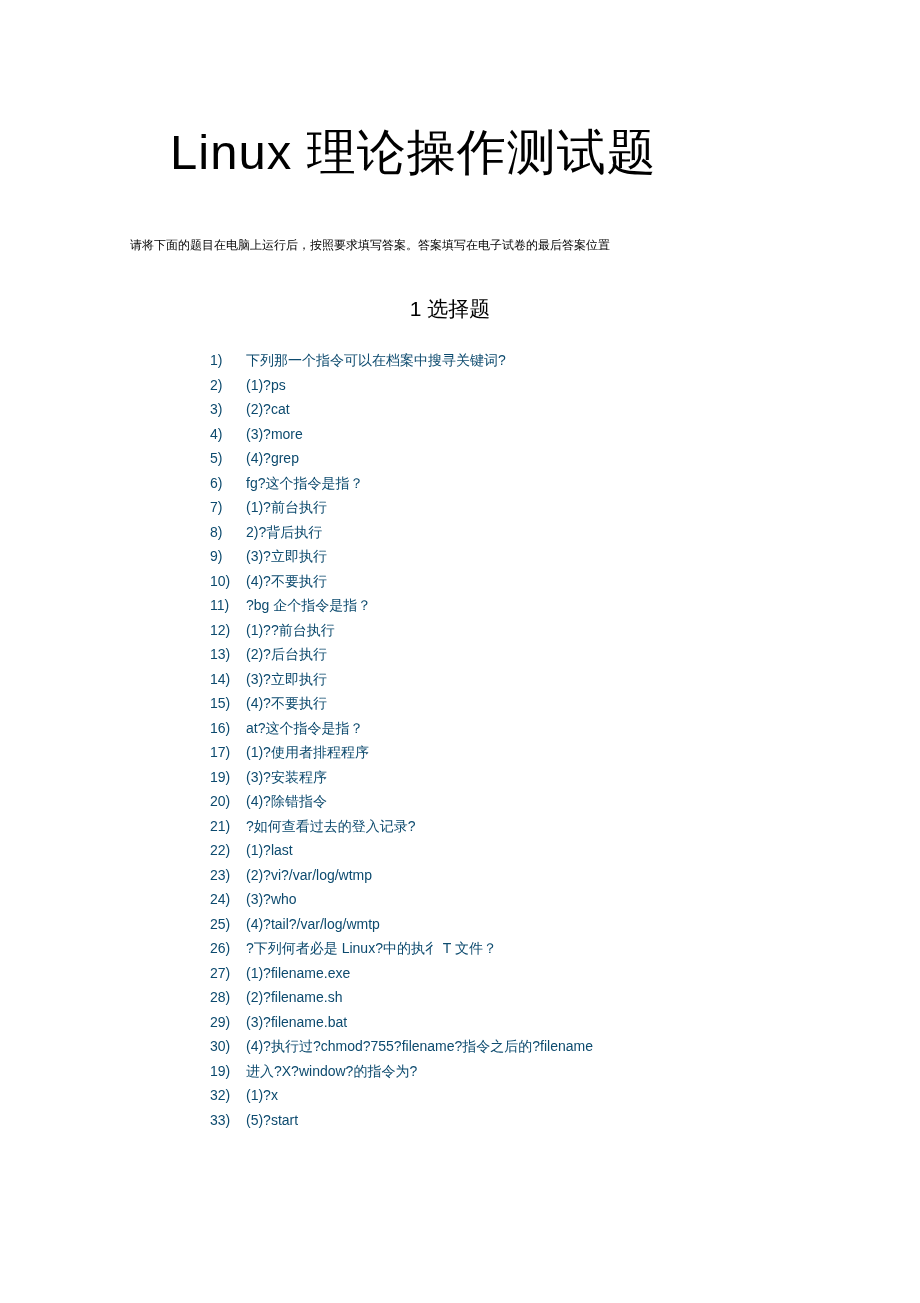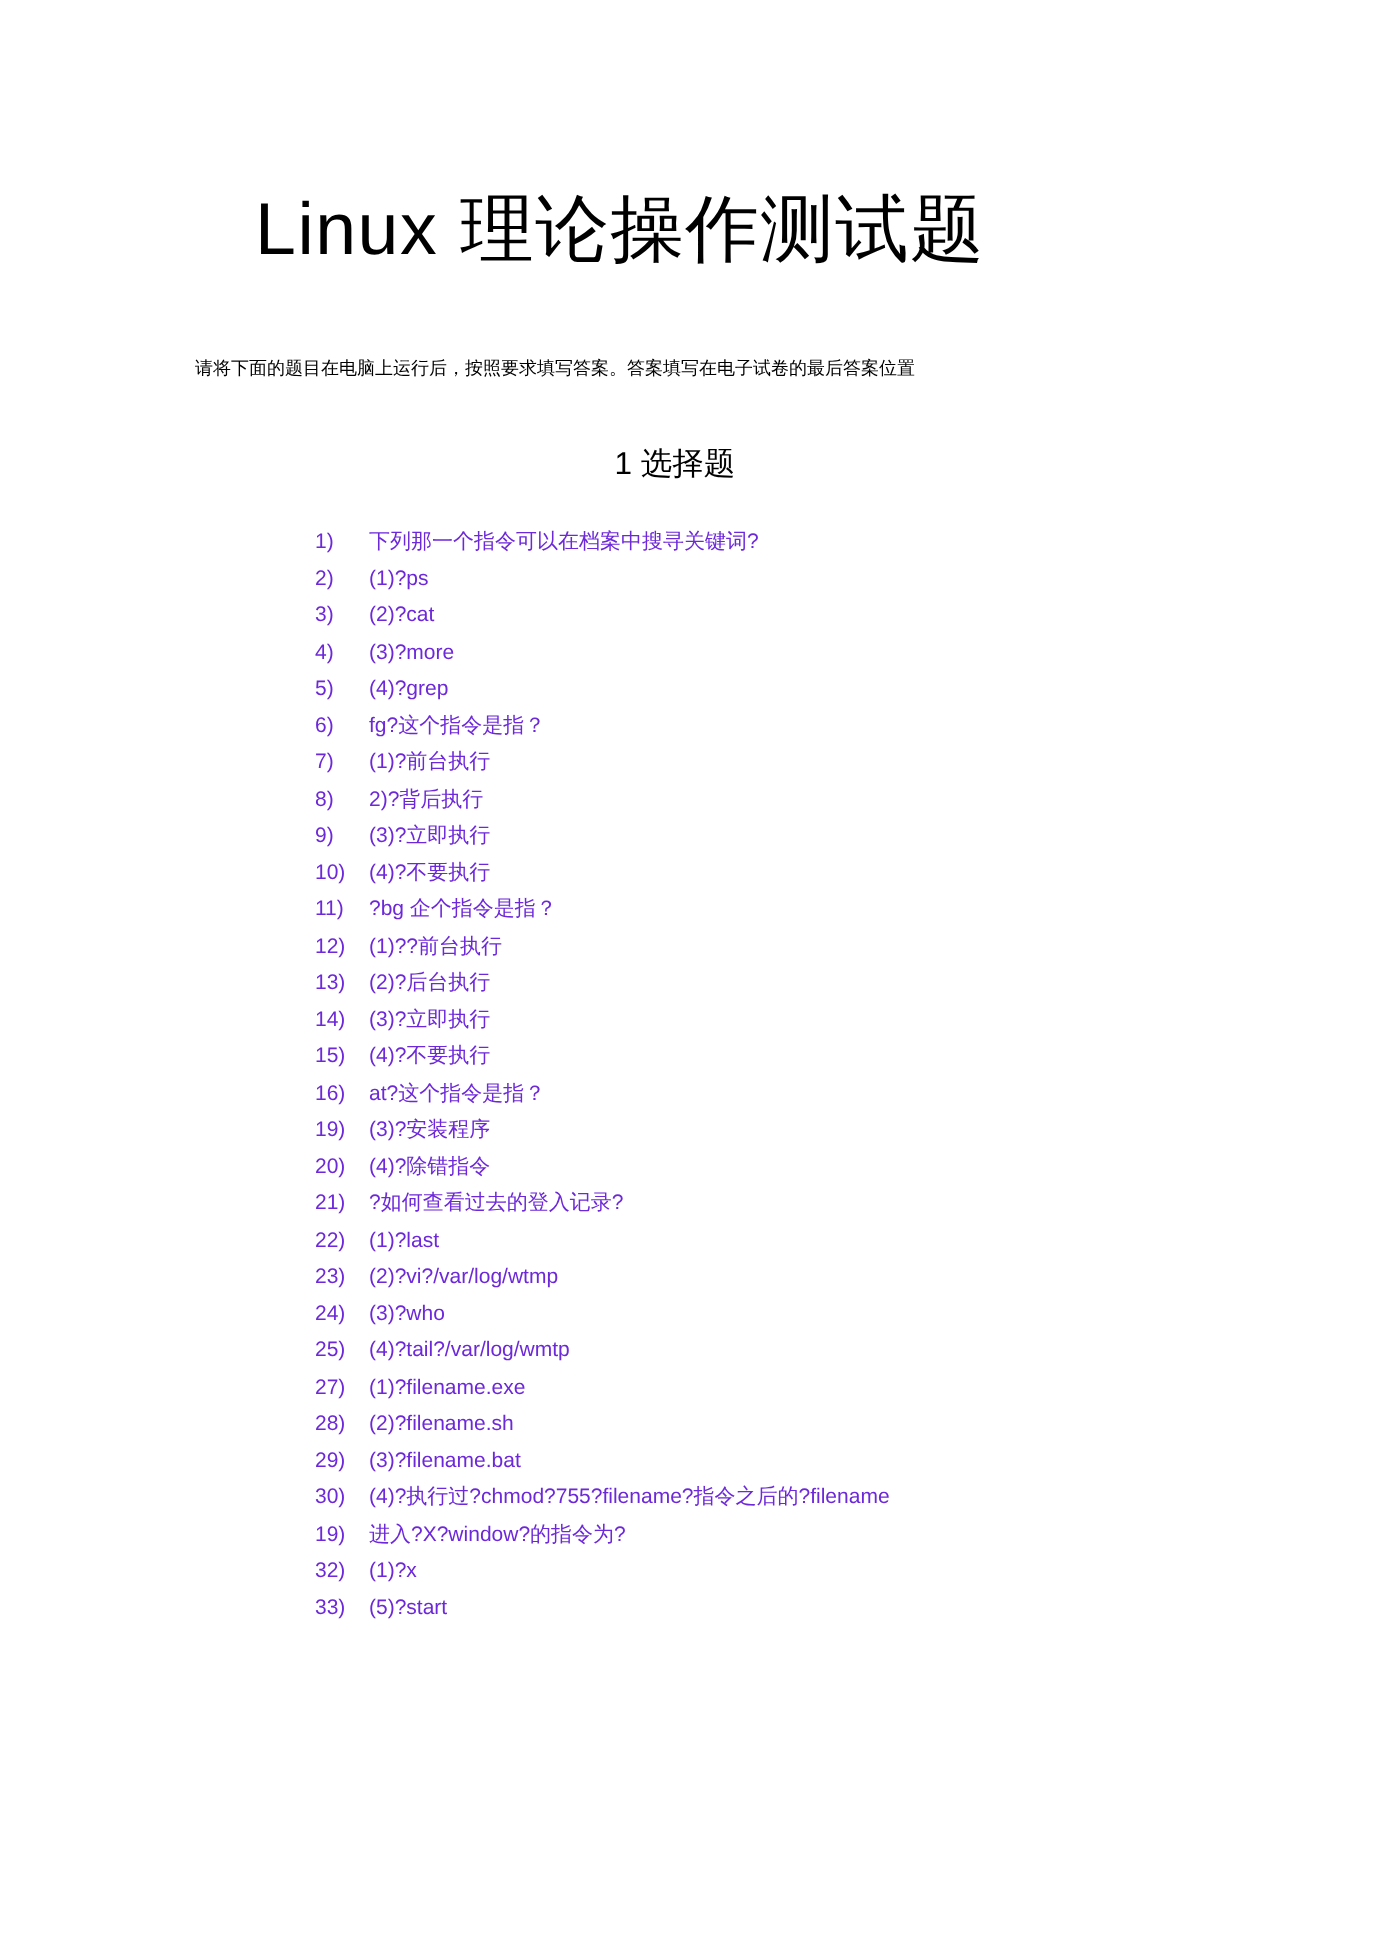--- a/index.html
+++ b/index.html
@@ -32,21 +32,21 @@
   }
   ol.main-list {
     list-style: none;
     margin: 0;
     padding: 0 0 0 80px;
   }
   ol.main-list li {
     font-size: 14px;
     line-height: 1.75;
     position: relative;
-    color: #6d28d9;
+    color: #0c4a6e;
   }
   ol.main-list li .num {
     display: inline-block;
     min-width: 26px;
     text-align: left;
   }
   ol.main-list li .num::after {
     content: ")";
   }
   ol.main-list li .sp {
@@ -75,27 +75,29 @@
       <li><span class="num">7</span><span class="sp"></span><span>(1)?前台执行</span></li>
       <li><span class="num">8</span><span class="sp"></span><span>2)?背后执行</span></li>
       <li><span class="num">9</span><span class="sp"></span><span>(3)?立即执行</span></li>
       <li><span class="num">10</span><span class="sp"></span><span>(4)?不要执行</span></li>
       <li><span class="num">11</span><span class="sp"></span><span>?bg 企个指令是指？</span></li>
       <li><span class="num">12</span><span class="sp"></span><span>(1)??前台执行</span></li>
       <li><span class="num">13</span><span class="sp"></span><span>(2)?后台执行</span></li>
       <li><span class="num">14</span><span class="sp"></span><span>(3)?立即执行</span></li>
       <li><span class="num">15</span><span class="sp"></span><span>(4)?不要执行</span></li>
       <li><span class="num">16</span><span class="sp"></span><span>at?这个指令是指？</span></li>
+      <li><span class="num">17</span><span class="sp"></span><span>(1)?使用者排程程序</span></li>
       <li><span class="num">19</span><span class="sp"></span><span>(3)?安装程序</span></li>
       <li><span class="num">20</span><span class="sp"></span><span>(4)?除错指令</span></li>
       <li><span class="num">21</span><span class="sp"></span><span>?如何查看过去的登入记录?</span></li>
       <li><span class="num">22</span><span class="sp"></span><span>(1)?last</span></li>
       <li><span class="num">23</span><span class="sp"></span><span>(2)?vi?/var/log/wtmp</span></li>
       <li><span class="num">24</span><span class="sp"></span><span>(3)?who</span></li>
       <li><span class="num">25</span><span class="sp"></span><span>(4)?tail?/var/log/wmtp</span></li>
+      <li><span class="num">26</span><span class="sp"></span><span>?下列何者必是 Linux?中的执彳 T 文件？</span></li>
       <li><span class="num">27</span><span class="sp"></span><span>(1)?filename.exe</span></li>
       <li><span class="num">28</span><span class="sp"></span><span>(2)?filename.sh</span></li>
       <li><span class="num">29</span><span class="sp"></span><span>(3)?filename.bat</span></li>
       <li><span class="num">30</span><span class="sp"></span><span>(4)?执行过?chmod?755?filename?指令之后的?filename</span></li>
       <li><span class="num">19</span><span class="sp"></span><span>进入?X?window?的指令为?</span></li>
       <li><span class="num">32</span><span class="sp"></span><span>(1)?x</span></li>
       <li><span class="num">33</span><span class="sp"></span><span>(5)?start</span></li>
     </ol>
 
 </div>

